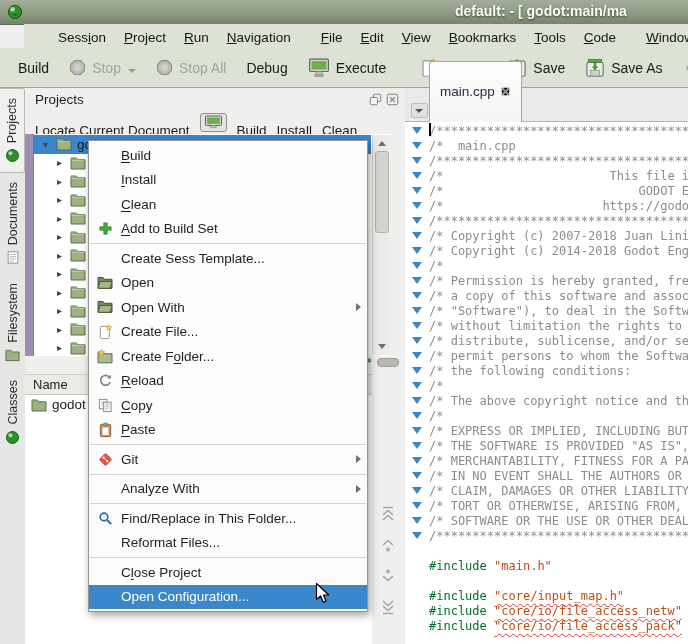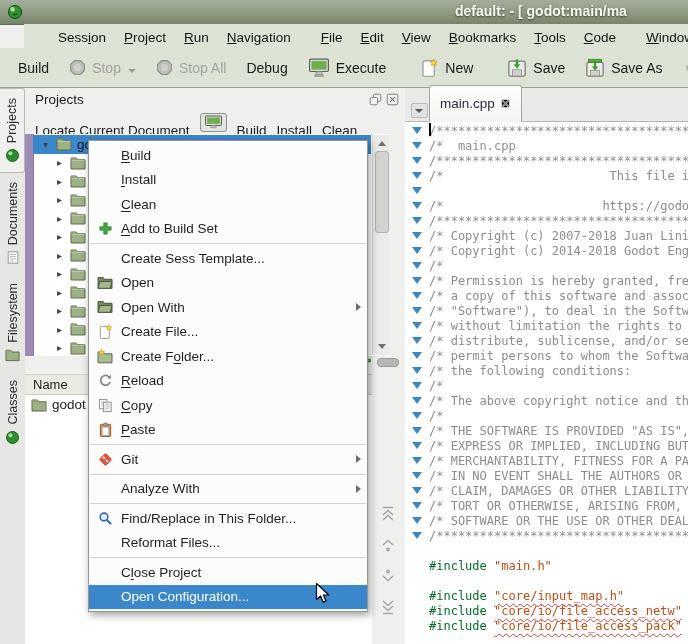--- a/index.html
+++ b/index.html
@@ -72,21 +72,21 @@
   .bsrow{display:flex;align-items:center;height:19px;padding-left:6px;font-size:13.5px;gap:5px;}
 
   #bsbtns{position:absolute;left:351px;top:414px;width:26px;display:flex;flex-direction:column;gap:7px;}
   .bsbtn{width:24px;height:24px;display:flex;align-items:center;justify-content:center;}
 
   
   #editor{position:absolute;left:405px;top:88px;width:283px;height:556px;background:#fff;border-left:1px solid #cscsc;}
   #tabbar{position:absolute;left:0;top:0;width:100%;height:34px;background:#e9e9e7;border-bottom:1px solid #b4b4b1;box-sizing:border-box;}
   #tabddl{position:absolute;left:6px;bottom:3px;width:15px;height:13px;background:#e2e2e0;border:1px solid #bcbcb9;border-radius:2px;}
   #tabddl:after{content:"";position:absolute;left:3px;top:5px;border-left:4px solid transparent;border-right:4px solid transparent;border-top:4px solid #555;}
-  #tab-main{position:absolute;left:24px;bottom:-1px;height:27px;padding:4px 10px;display:flex;align-items:center;gap:5px;
+  #tab-main{position:absolute;left:24px;bottom:-1px;height:27px;padding:16px 10px;display:flex;align-items:center;gap:5px;
     background:linear-gradient(#fdfdfc,#f4f4f2);border:1px solid #a5a5a2;border-bottom:1px solid #f4f4f2;
     border-radius:3px 3px 0 0;font-size:13.5px;color:#2f2a45;}
   #codearea{position:absolute;left:0;top:34px;width:100%;height:522px;background:#fff;overflow:hidden;}
   .cline{display:flex;height:15px;align-items:center;}
   .fold{width:24px;flex:0 0 24px;display:flex;justify-content:center;}
   .fold.on:after{content:"";width:0;height:0;border-left:5.5px solid transparent;border-right:5.5px solid transparent;
     border-top:7px solid #3d86c4;}
   .ct{white-space:pre;font-family:"DejaVu Sans Mono",monospace;font-size:12px;}
   .cmt{color:#8c8c89;}
   .kw{color:#006e28;}
@@ -514,20 +514,21 @@
         <div class="cline">
           <span class="fold on"></span>
           <span class="ct"><span class="cmt">/*********************************************************</span><span class="kw"></span><span class="str"></span></span>
         </div>
         <div class="cline">
           <span class="fold on"></span>
           <span class="ct"><span class="cmt">/*                       This file i</span><span class="kw"></span><span class="str"></span></span>
         </div>
         <div class="cline">
           <span class="fold on"></span>
+          <span class="ct"><span class="cmt">/*                           GODOT E</span><span class="kw"></span><span class="str"></span></span>
         </div>
         <div class="cline">
           <span class="fold on"></span>
           <span class="ct"><span class="cmt">/*                      https://godo</span><span class="kw"></span><span class="str"></span></span>
         </div>
         <div class="cline">
           <span class="fold on"></span>
           <span class="ct"><span class="cmt">/*********************************************************</span><span class="kw"></span><span class="str"></span></span>
         </div>
         <div class="cline">
@@ -577,25 +578,25 @@
         <div class="cline">
           <span class="fold on"></span>
           <span class="ct"><span class="cmt">/* The above copyright notice and th</span><span class="kw"></span><span class="str"></span></span>
         </div>
         <div class="cline">
           <span class="fold on"></span>
           <span class="ct"><span class="cmt">/*</span><span class="kw"></span><span class="str"></span></span>
         </div>
         <div class="cline">
           <span class="fold on"></span>
+          <span class="ct"><span class="cmt">/* EXPRESS OR IMPLIED, INCLUDING BUT</span><span class="kw"></span><span class="str"></span></span>
+        </div>
+        <div class="cline">
+          <span class="fold on"></span>
           <span class="ct"><span class="cmt">/* THE SOFTWARE IS PROVIDED "AS IS",</span><span class="kw"></span><span class="str"></span></span>
-        </div>
-        <div class="cline">
-          <span class="fold on"></span>
-          <span class="ct"><span class="cmt">/* EXPRESS OR IMPLIED, INCLUDING BUT</span><span class="kw"></span><span class="str"></span></span>
         </div>
         <div class="cline">
           <span class="fold on"></span>
           <span class="ct"><span class="cmt">/* MERCHANTABILITY, FITNESS FOR A PA</span><span class="kw"></span><span class="str"></span></span>
         </div>
         <div class="cline">
           <span class="fold on"></span>
           <span class="ct"><span class="cmt">/* IN NO EVENT SHALL THE AUTHORS OR </span><span class="kw"></span><span class="str"></span></span>
         </div>
         <div class="cline">

